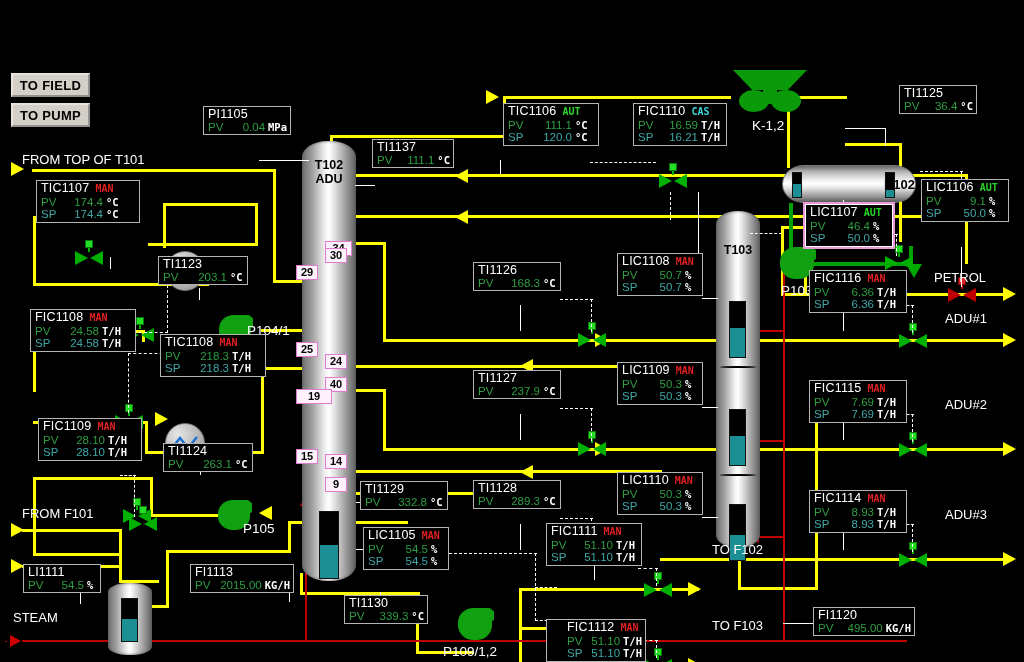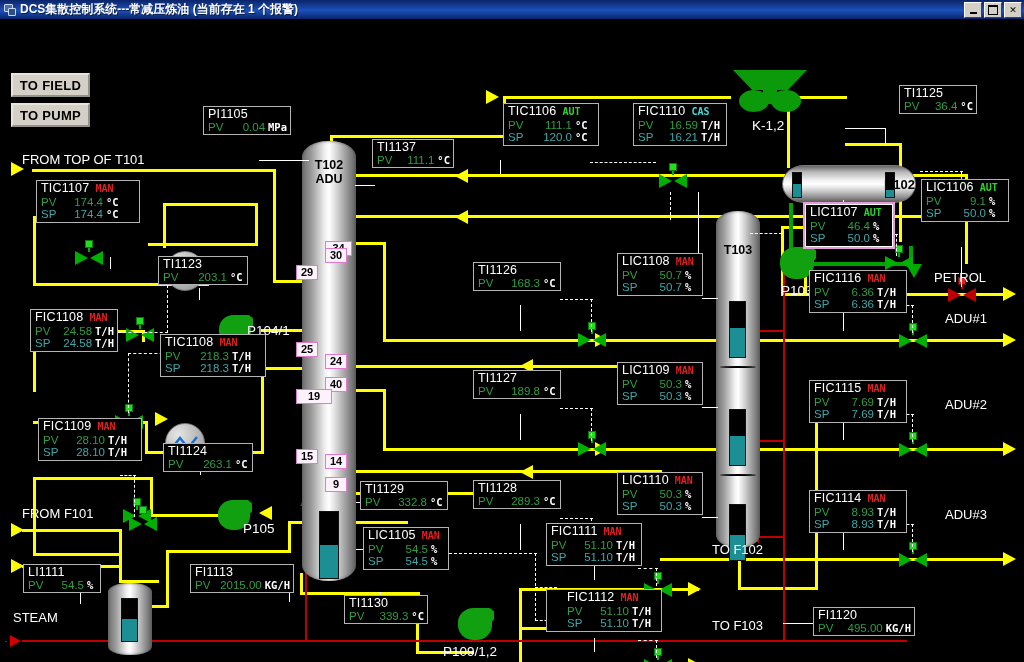--- a/index.html
+++ b/index.html
@@ -143,36 +143,20 @@
     background:linear-gradient(180deg,#666 0%,#b5b5b5 16%,#f2f2f2 40%,#ffffff 50%,#dcdcdc 64%,#939393 86%,#5a5a5a 100%);
     border:1px solid #7a7a7a;}
   #r102 .nm{position:absolute;width:100%;text-align:right;top:11px;color:#000;
     font-size:13px;font-weight:bold;font-family:"Liberation Sans",sans-serif;}
 </style>
 </head>
 <body>
 
 <div id="app">
 
-  <div id="titlebar">
-    <div class="tb-icon">
-      <div class="k1"></div>
-        <div class="k2"></div>
-    </div>
-    <div class="tb-title">DCS集散控制系统---常减压炼油  (当前存在 1 个报警)</div>
-    <div class="tb-btns">
-      <div class="tbbtn min">
-          <i></i>
-        </div>
-      <div class="tbbtn max">
-          <i></i>
-        </div>
-      <div class="tbbtn">✕</div>
-    </div>
-  </div>
 
 
   <div id="canvas">
 
     <div class="cmdbtn" style="left:11px;top:33px;width:79px;height:24px;">TO FIELD</div>
     <div class="cmdbtn" style="left:11px;top:63px;width:79px;height:24px;">TO PUMP</div>
 
     <div class="pipe" style="left:32px;top:129px;width:244px;height:3px;"></div>
     <div class="pipe" style="left:273px;top:129px;width:3px;height:114px;"></div>
     <div class="pipe" style="left:273px;top:240px;width:40px;height:3px;"></div>
@@ -636,21 +620,21 @@
       <div class="hdr">
           <span class="tag">TI1123</span>
         </div>
       <div class="row pv">
           <span class="lbl">PV</span>
           <span class="val" style="width:44px;">203.1</span>
           <span class="unit">°C</span>
         </div>
     </div>
 
-    <div class="fp" style="left:30px;top:269px;width:88px;">
+    <div class="fp" style="left:30px;top:269px;width:106px;">
       <div class="hdr">
           <span class="tag">FIC1108</span>
           <span class="mode MAN">MAN</span>
         </div>
       <div class="row pv">
           <span class="lbl">PV</span>
           <span class="val" style="width:44px;">24.58</span>
           <span class="unit">T/H</span>
         </div>
       <div class="row sp">
@@ -828,21 +812,21 @@
           <span class="unit">T/H</span>
         </div>
     </div>
 
     <div class="fp" style="left:473px;top:330px;width:88px;">
       <div class="hdr">
           <span class="tag">TI1127</span>
         </div>
       <div class="row pv">
           <span class="lbl">PV</span>
-          <span class="val" style="width:42px;">189.8</span>
+          <span class="val" style="width:42px;">237.9</span>
           <span class="unit">°C</span>
         </div>
     </div>
 
     <div class="fp" style="left:617px;top:322px;width:86px;">
       <div class="hdr">
           <span class="tag">LIC1109</span>
           <span class="mode MAN">MAN</span>
         </div>
       <div class="row pv">
@@ -990,21 +974,21 @@
           <span class="val" style="width:42px;">51.10</span>
           <span class="unit">T/H</span>
         </div>
       <div class="row sp">
           <span class="lbl">SP</span>
           <span class="val" style="width:42px;">51.10</span>
           <span class="unit">T/H</span>
         </div>
     </div>
 
-    <div class="fp" style="left:546px;top:549px;width:116px;padding-left:20px;">
+    <div class="fp" style="left:546px;top:579px;width:100px;padding-left:20px;">
       <div class="hdr">
           <span class="tag">FIC1112</span>
           <span class="mode MAN">MAN</span>
         </div>
       <div class="row pv">
           <span class="lbl">PV</span>
           <span class="val" style="width:42px;">51.10</span>
           <span class="unit">T/H</span>
         </div>
       <div class="row sp">

